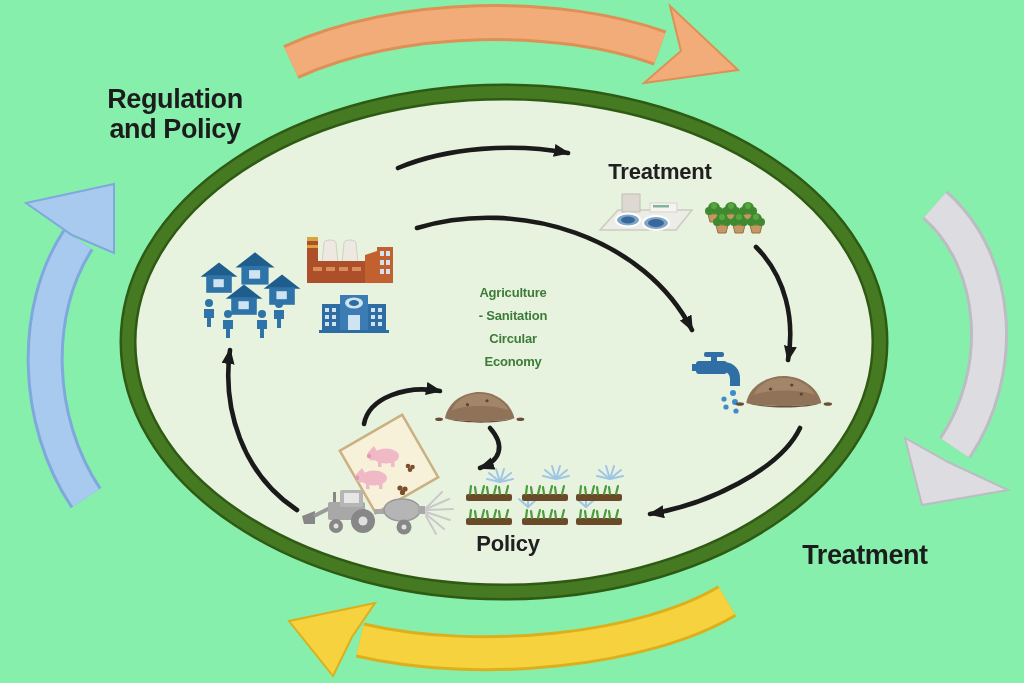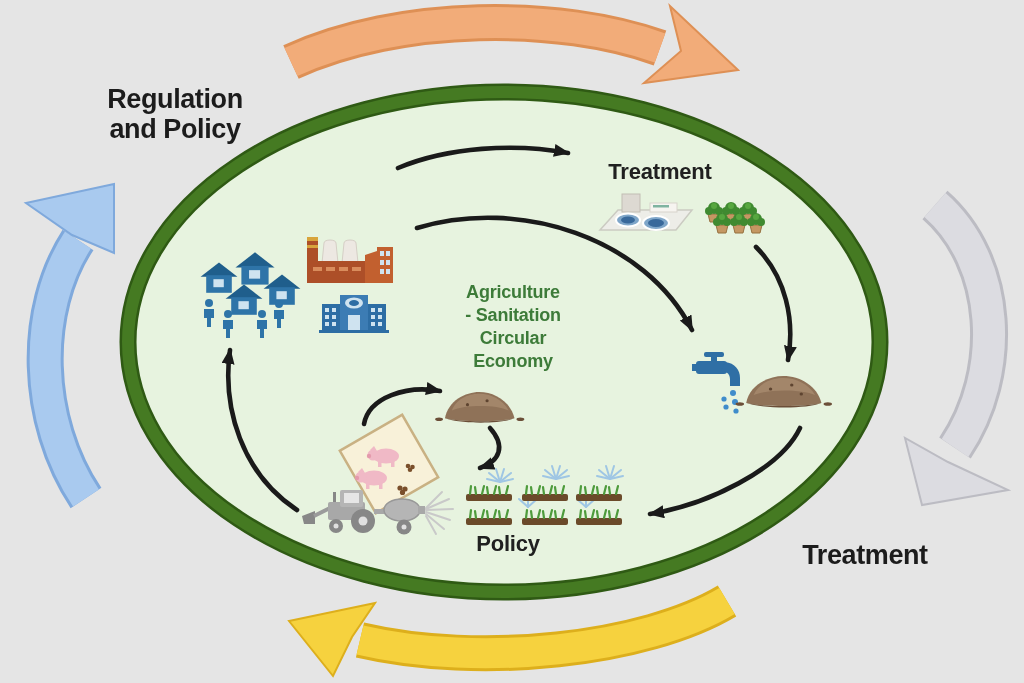--- a/index.html
+++ b/index.html
@@ -1,24 +1,24 @@
 <!DOCTYPE html>
 <html style="--c-ring_green: #457A22; --c-circle_fill: #E7F3DF; --c-center_text_green: #3D7B39; --c-label_black: #1C1C1C; --c-flow_black: #1A1A1A; --c-arrow_orange: #F2AC79; --c-arrow_orange_edge: #DE9055; --c-arrow_blue: #A9CAEF; --c-arrow_blue_edge: #7FA9DC; --c-arrow_yellow: #F6D23E; --c-arrow_yellow_edge: #DDAF1C; --c-arrow_gray: #DCDCE1; --c-arrow_gray_edge: #BCBCC3; --c-house_blue: #2E74A8; --c-house_dark: #1F5E8C; --c-factory_orange: #AD4F28; --c-building_blue: #2D6DA4; --c-water_blue: #2F6FA5; --c-drop_blue: #3F8CCB; --c-compost_brown: #8F7258; --c-compost_dark: #6B4E38; --c-pig_pink: #F0B9C6; --c-card_cream: #F8F1D9; --c-card_border: #C9B183; --c-tractor_gray: #A8A8A8; --c-crop_green: #4E9B3C; --c-bed_brown: #6B4A2A; --c-spray_blue: #9FC6E4; --c-plant_green: #3F8A30; --c-pot_brown: #C49763;"><head>
 <meta charset="utf-8">
 <style>
   html,body{margin:0;padding:0;background:#ffffff;}
-  .stage{position:relative;width:1024px;height:683px;background:#e5e5e5;overflow:hidden;
+  .stage{position:relative;width:1024px;height:683px;background:#86efac;overflow:hidden;
          font-family:"Liberation Sans",sans-serif;}
   .stage svg{position:absolute;left:0;top:0;}
   .lbl{position:absolute;white-space:pre-line;font-weight:700;}
   .lbl-outer{font-size:27px;line-height:30px;text-align:center;letter-spacing:-0.4px;
              color:var(--c-label_black,#1c1c1c);}
   .lbl-inner{font-size:22px;line-height:24px;text-align:center;letter-spacing:-0.2px;
              color:#202020;}
-  .lbl-center{font-size:18px;line-height:23px;text-align:center;letter-spacing:-0.2px;
+  .lbl-center{font-size:13px;line-height:23px;text-align:center;letter-spacing:-0.2px;
               color:var(--c-center_text_green,#3D7B39);}
   
   .ring-base{fill:var(--c-circle_fill,#E7F3DF);stroke:#2F5A14;stroke-width:17;}
   .ring-main{fill:none;stroke:var(--c-ring_green,#457A22);stroke-width:12;}
   
   .band{fill:none;stroke-linecap:butt;}
   .o-edge{stroke:var(--c-arrow_orange_edge,#DE9055);stroke-width:37;}
   .o-band{stroke:var(--c-arrow_orange,#F2AC79);stroke-width:31;}
   .o-head{fill:var(--c-arrow_orange,#F2AC79);stroke:var(--c-arrow_orange_edge,#DE9055);stroke-width:2;}
   .b-edge{stroke:var(--c-arrow_blue_edge,#7FA9DC);stroke-width:37;}

